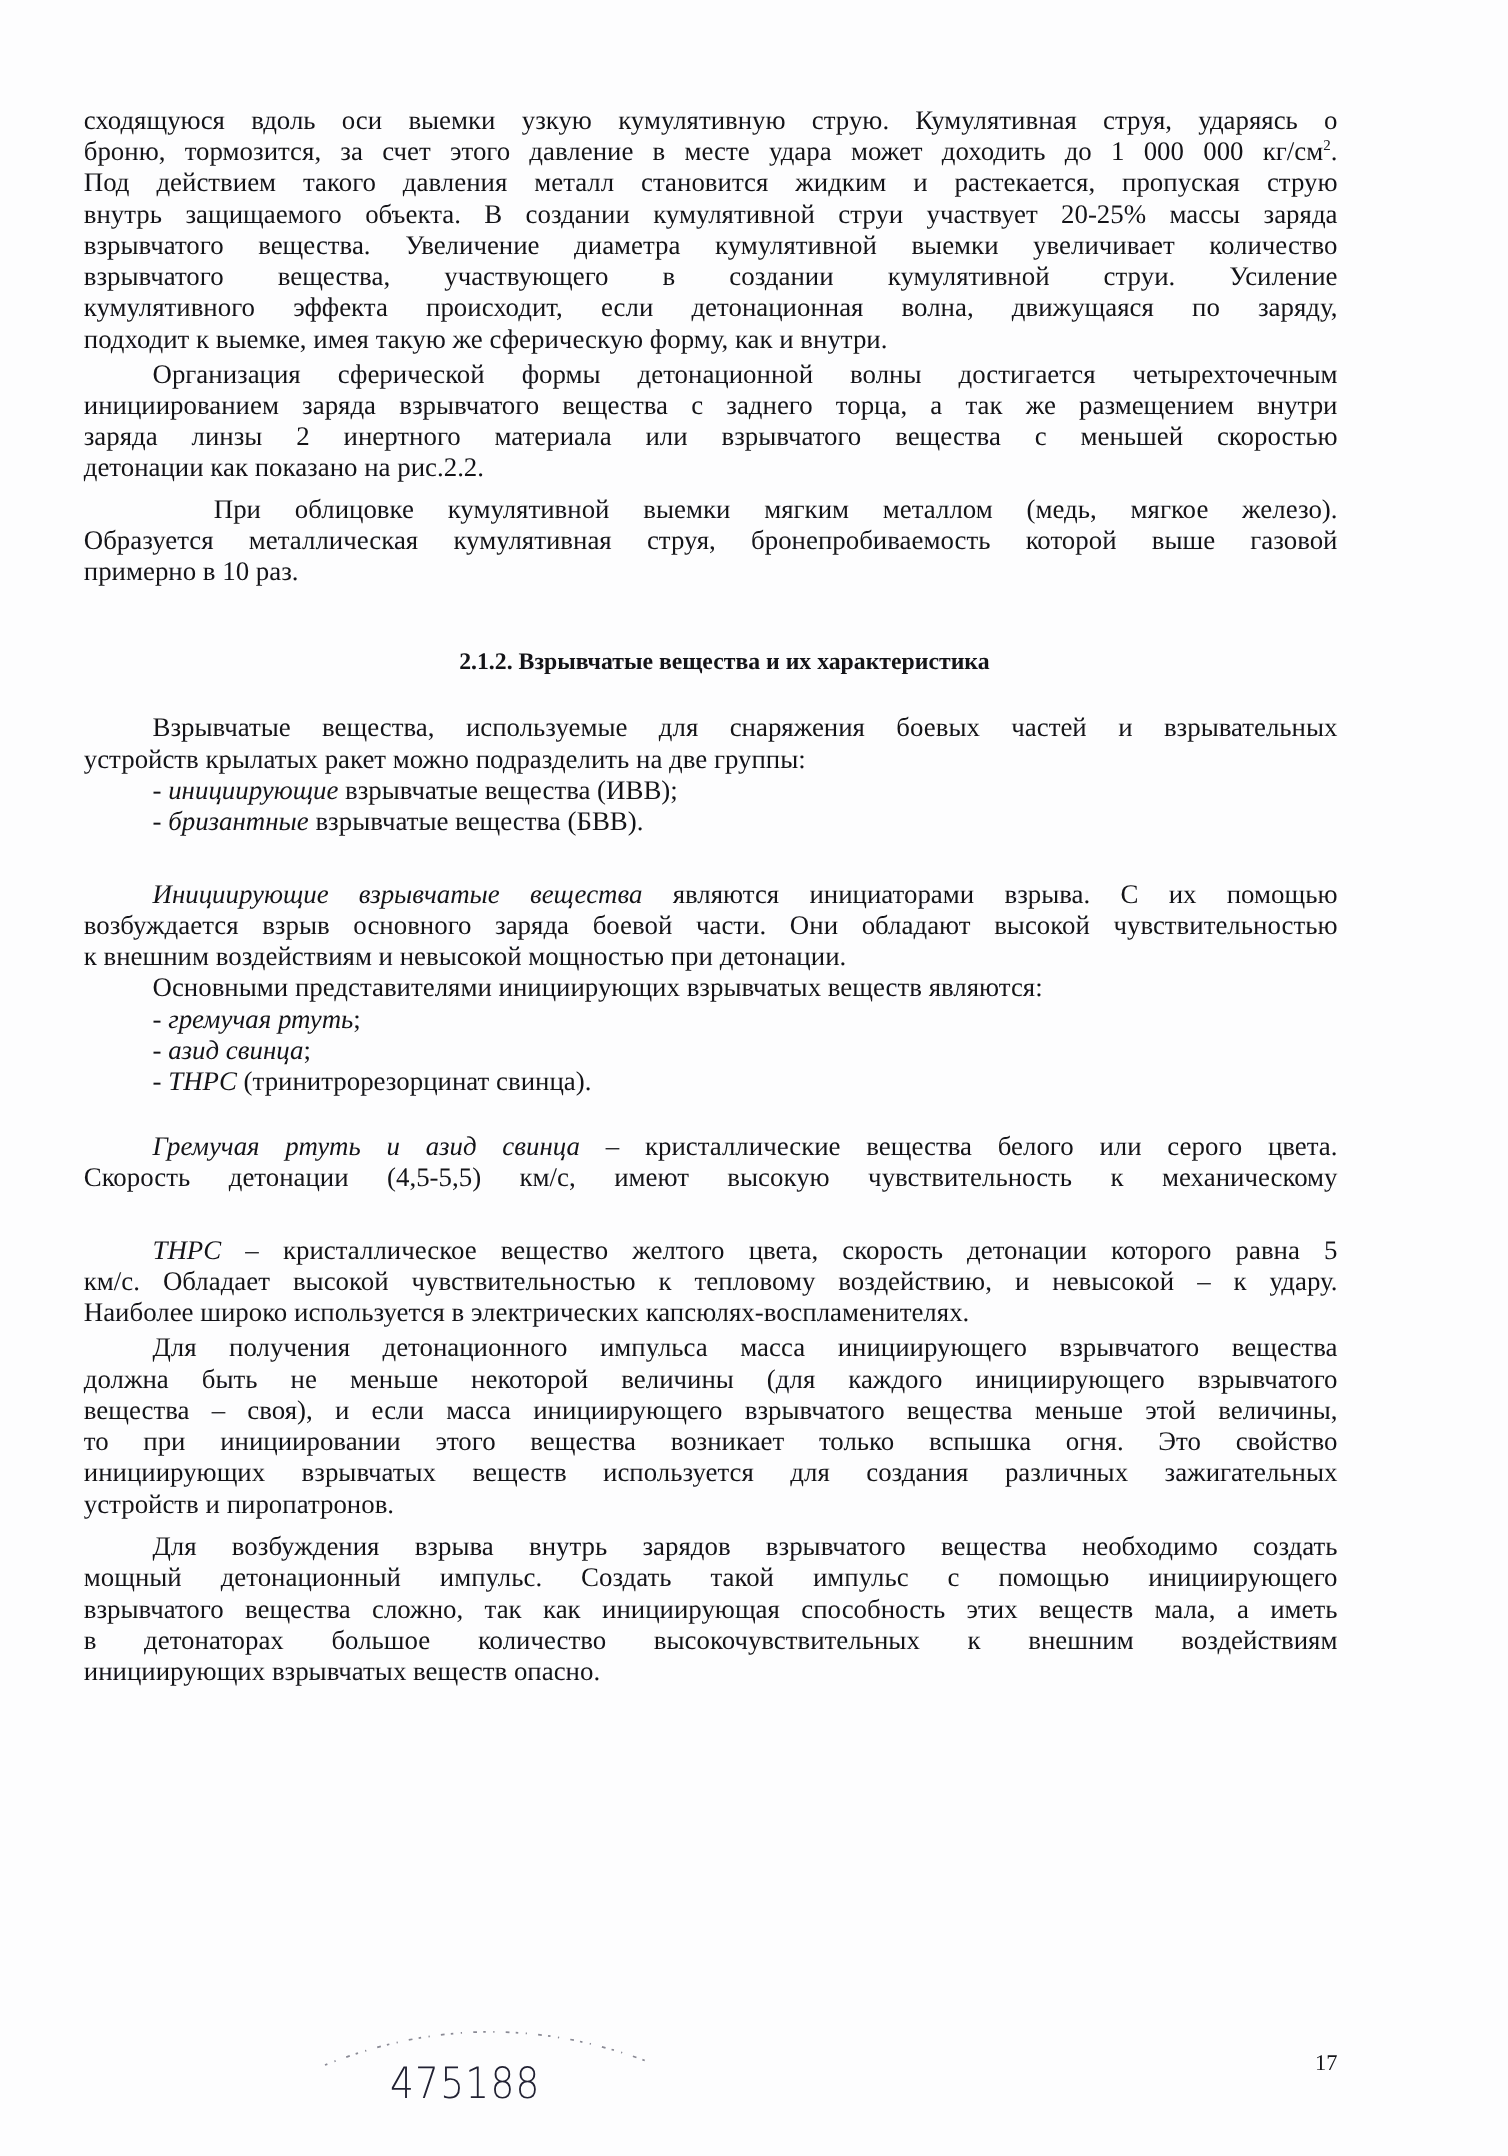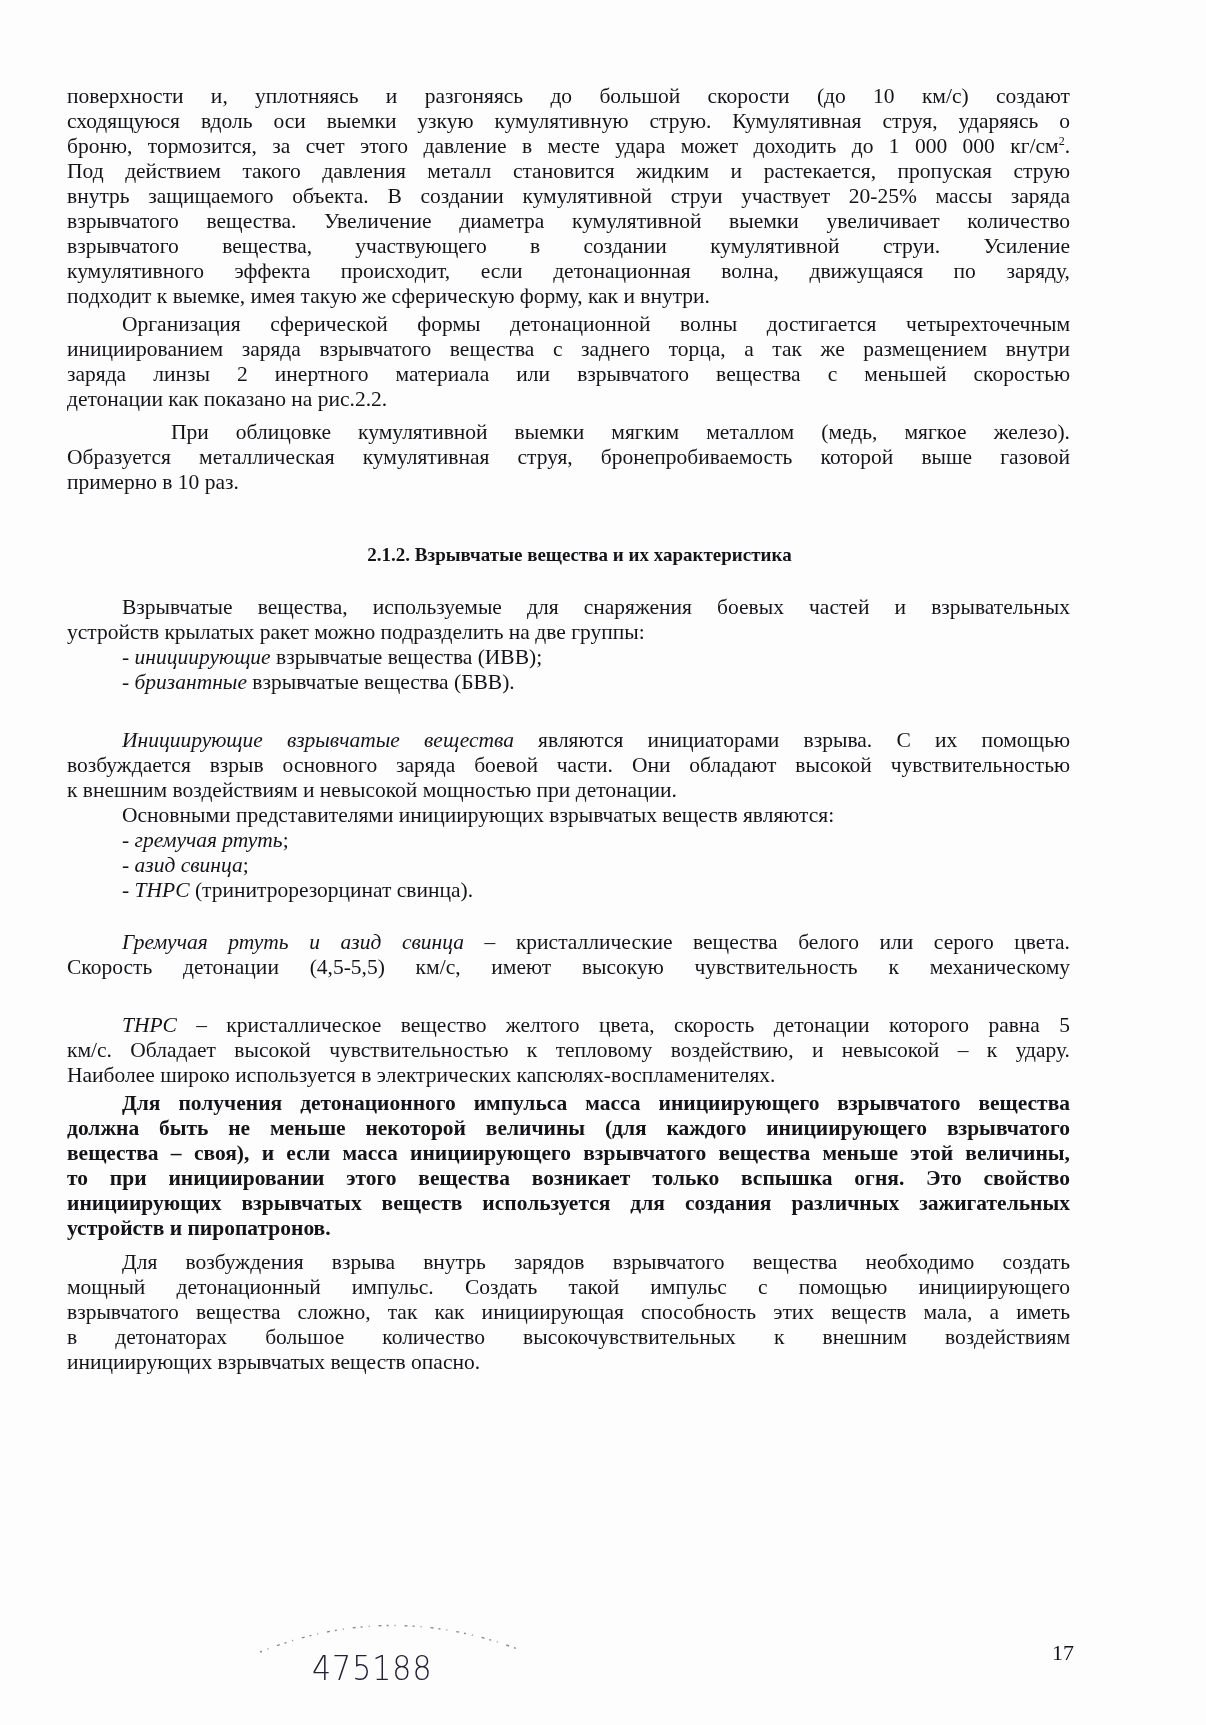--- a/index.html
+++ b/index.html
@@ -38,21 +38,21 @@
       height: 25px;
       line-height: 25px;
       padding-left: 22px;
     }
     i { font-style: italic; }
     sup { font-size: 12px; line-height: 0; vertical-align: 8px; }
     .page-number {
       position: absolute;
       left: 1052px;
       top: 1640px;
-      font-size: 22px;
+      font-size: 18px;
     }
     .handwritten {
       position: absolute;
       left: 312px;
       top: 1650px;
       font-family: "DejaVu Sans", sans-serif;
       font-size: 30px;
       font-weight: 200;
       letter-spacing: 1px;
       color: #222233;
@@ -65,21 +65,20 @@
       width: 280px;
       height: 60px;
     }
   </style>
 </head>
 <body>
 
 <div class="page">
 
   <div>
-    <div class="line">поверхности и, уплотняясь и разгоняясь до большой скорости (до 10 км/с)  создают</div>
     <div class="line">сходящуюся вдоль оси выемки узкую кумулятивную струю. Кумулятивная струя, ударяясь о</div>
     <div class="line"><span>броню, тормозится, за счет этого давление в месте удара может доходить  до 1 000 000 кг/см</span><sup>2</sup><span>.</span></div>
     <div class="line">Под действием такого давления металл становится жидким и  растекается, пропуская струю</div>
     <div class="line">внутрь защищаемого объекта. В создании кумулятивной струи участвует 20-25% массы заряда</div>
     <div class="line">взрывчатого вещества. Увеличение диаметра кумулятивной выемки увеличивает количество</div>
     <div class="line">взрывчатого  вещества,  участвующего  в  создании  кумулятивной  струи.      Усиление</div>
     <div class="line">кумулятивного эффекта происходит, если детонационная волна, движущаяся по заряду,</div>
     <div class="line last">подходит к выемке, имея такую же сферическую форму, как и внутри.</div>
   </div>
 
@@ -130,21 +129,21 @@
 
 
   <div style="height:33px;"></div>
 
   <div>
     <div class="line indent"><i>ТНРС</i><span> – кристаллическое вещество желтого цвета, скорость детонации которого равна 5</span></div>
     <div class="line">км/с. Обладает высокой чувствительностью к тепловому воздействию, и невысокой – к удару.</div>
     <div class="line last">Наиболее широко используется в электрических капсюлях-воспламенителях.</div>
   </div>
 
-  <div style="margin-top:3px;font-weight:bold;">
+  <div style="margin-top:3px;">
     <div class="line indent">Для получения детонационного импульса масса инициирующего взрывчатого вещества</div>
     <div class="line">должна быть не меньше некоторой величины (для каждого инициирующего взрывчатого</div>
     <div class="line">вещества – своя), и если масса инициирующего взрывчатого вещества меньше этой величины,</div>
     <div class="line">то при инициировании этого вещества возникает только вспышка огня. Это свойство</div>
     <div class="line">инициирующих взрывчатых веществ используется для создания различных зажигательных</div>
     <div class="line last">устройств и пиропатронов.</div>
   </div>
 
   <div style="margin-top:9px;">
     <div class="line indent">Для возбуждения взрыва внутрь зарядов взрывчатого вещества необходимо создать</div>

